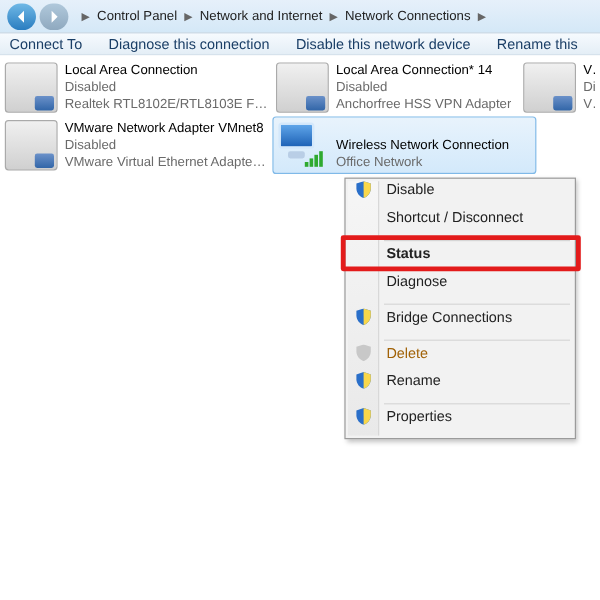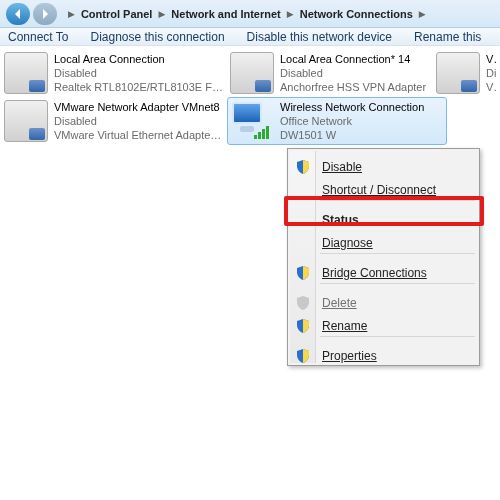--- a/index.html
+++ b/index.html
@@ -3,21 +3,21 @@
   <meta charset="utf-8">
   <style>
     * { margin:0; padding:0; box-sizing:border-box; font-family:"Segoe UI",Tahoma,sans-serif; }
     body { width:500px; height:500px; background:#fff; overflow:hidden; position:relative; }
     .titlebar { height:28px; background:linear-gradient(#e6f0fa,#d4e8f7); border-bottom:1px solid #b9ccdd; display:flex; align-items:center; padding:0 6px; }
     .nav-btn { width:24px; height:22px; border-radius:11px; background:linear-gradient(#6fb8e6,#2a7dc0); margin-right:3px; display:flex; align-items:center; justify-content:center; }
     .nav-btn.disabled { background:linear-gradient(#b0c8db,#8fa9bf); }
     .nav-btn svg { width:12px; height:12px; fill:#fff; }
     .breadcrumb { margin-left:6px; font-size:11px; color:#222; display:flex; align-items:center; gap:2px; }
     .breadcrumb span.sep { color:#666; padding:0 2px; font-size:9px; }
-    .breadcrumb span.seg { padding:0 2px;font-weight:bold; }
+    .breadcrumb span.seg { padding:0 2px; }
     .toolbar { height:18px; background:linear-gradient(#f6fafe,#e4eef6); border-bottom:1px solid #d6e2ec; display:flex; align-items:center; padding:0 8px; gap:22px; font-size:12px; color:#1a3e66; }
     .toolbar .tb-item { white-space:nowrap; cursor:default; }
     .content { position:relative; padding:6px 4px; }
     .row { display:flex; gap:6px; margin-bottom:6px; }
     .conn { display:flex; gap:6px; width:220px; }
     .conn .icon { width:44px; height:42px; flex-shrink:0; position:relative; }
     .conn .text { font-size:11px; line-height:14px; overflow:hidden; }
     .conn .name { color:#000; white-space:nowrap; overflow:hidden; text-overflow:ellipsis; }
     .conn .status { color:#6a6a6a; }
     .conn .detail { color:#6a6a6a; white-space:nowrap; overflow:hidden; text-overflow:ellipsis; }
@@ -30,22 +30,22 @@
     .ic-wireless .mon { position:absolute; left:2px; top:2px; width:30px; height:22px; background:linear-gradient(#5fa5e9,#1e62b6); border:2px solid #d4e8fb; border-radius:3px; }
     .ic-wireless .base { position:absolute; left:10px; top:26px; width:14px; height:6px; background:#b9cee6; border-radius:2px; }
     .ic-wireless .bars { position:absolute; left:24px; top:26px; display:flex; align-items:flex-end; gap:1px; }
     .ic-wireless .bars i { width:3px; background:#2faa2f; display:block; }
     .ic-wireless .bars i:nth-child(1){height:4px;} .ic-wireless .bars i:nth-child(2){height:7px;}
     .ic-wireless .bars i:nth-child(3){height:10px;} .ic-wireless .bars i:nth-child(4){height:13px;}
     
     .menu { position:absolute; left:287px; top:148px; width:193px; background:#f2f2f2; border:1px solid #9b9b9b; box-shadow:2px 2px 4px rgba(0,0,0,.25); font-size:12px; padding:2px; }
     .menu .strip { position:absolute; left:2px; top:2px; bottom:2px; width:26px; background:linear-gradient(#f6f6f6,#e9e9e9); border-right:1px solid #d8d8d8; }
     .menu .items { position:relative; }
-    .menu .mi { height:23px; display:flex; align-items:flex-end; padding-left:32px; color:#222; cursor:default; position:relative;text-decoration:underline; }
-    .menu .mi.disabled { color:#737373; }
+    .menu .mi { height:23px; display:flex; align-items:flex-start; padding-left:32px; color:#222; cursor:default; position:relative; }
+    .menu .mi.disabled { color:#a16207; }
     .menu .mi.bold { font-weight:600; }
     .menu .sep { height:1px; margin:3px 2px 3px 30px; background:#d6d6d6; }
     .menu .shield { position:absolute; left:6px; width:14px; height:14px; }
     .menu .shield svg { width:14px; height:14px; }
     
     .red-box { position:absolute; border:4px solid #e31b1b; border-radius:2px; pointer-events:none; }
   </style>
 </head>
 <body>
 
@@ -121,21 +121,20 @@
         <div class="bars">
             <i></i>
             <i></i>
             <i></i>
             <i></i>
           </div>
       </div>
       <div class="text">
         <div class="name">Wireless Network Connection</div>
         <div class="status">Office Network</div>
-        <div class="detail">DW1501 W</div>
       </div>
     </div>
   </div>
 </div>
 
 <div class="menu">
   <div class="strip"></div>
   <div class="items">
     <div class="mi">
       <span class="shield"><svg viewBox="0 0 14 14">

